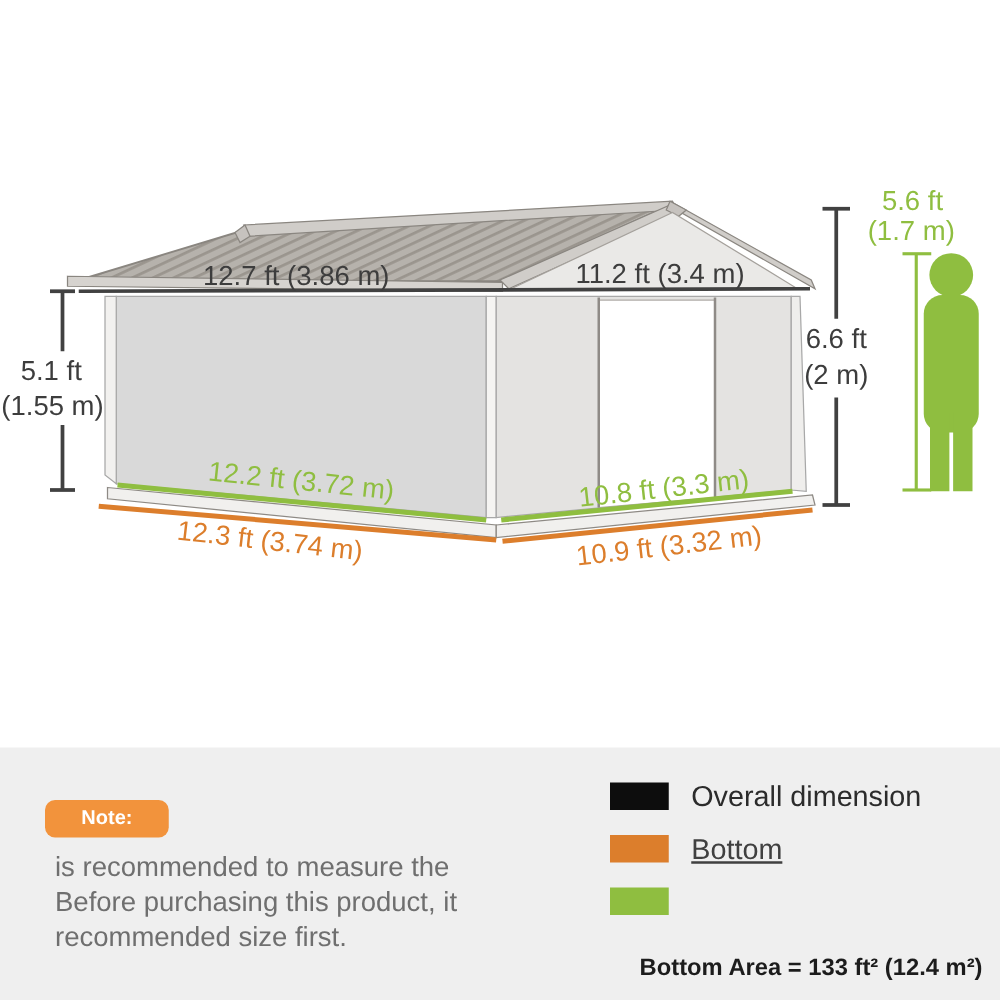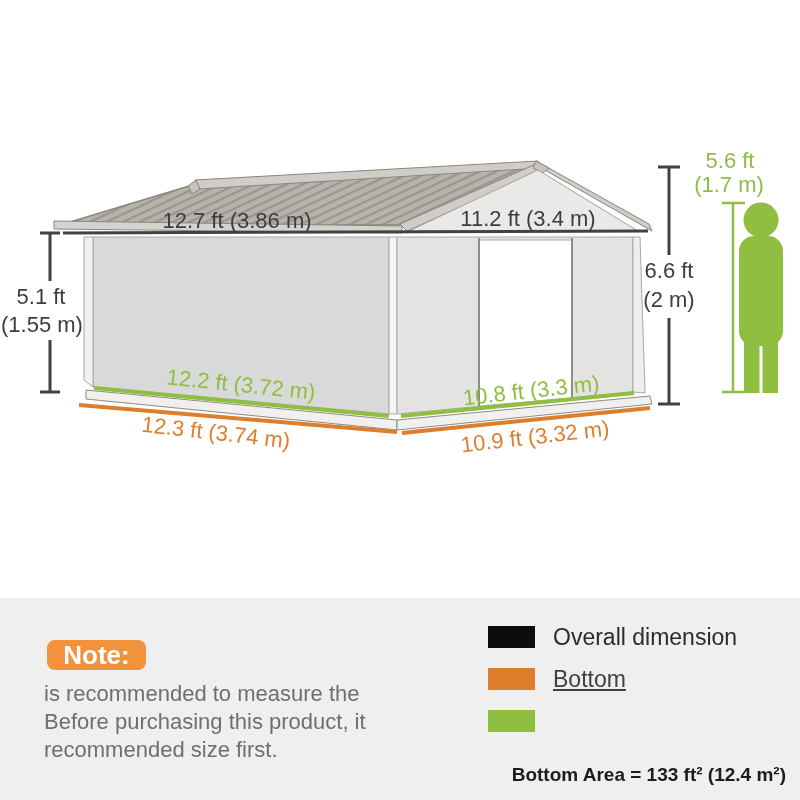--- a/index.html
+++ b/index.html
@@ -5,22 +5,22 @@
   html,body{margin:0;padding:0;background:#ffffff;}
   .stage{position:relative;width:800px;height:800px;background:#ffffff;overflow:hidden;
          font-family:"Liberation Sans",sans-serif;}
   .diagram-svg{position:absolute;left:0;top:0;}
   .diagram-svg text{font-family:"Liberation Sans",sans-serif;}
   .dim-label{font-size:22px;fill:#3d3d3d;}
   .dim-label-green{font-size:22px;fill:#8FBE40;}
   .dim-label-orange{font-size:22px;fill:#DC7E2C;}
 
   .panel{position:absolute;left:0;top:598px;width:800px;height:202px;background:#efefef;}
-  .note-badge{position:absolute;left:47px;top:42px;width:99px;height:30px;border-radius:8px;
-      color:#ffffff;font-weight:bold;font-size:26px;display:flex;align-items:center;justify-content:center;}
+  .note-badge{position:absolute;left:36px;top:42px;width:99px;height:30px;border-radius:8px;
+      color:#ffffff;font-weight:bold;font-size:16px;display:flex;align-items:center;justify-content:center;}
   .note-text{position:absolute;left:44px;top:82px;font-size:22px;line-height:28px;color:#6f6f6f;}
   .legend{position:absolute;left:488px;top:28px;}
   .legend-row{display:flex;align-items:center;height:22px;margin-bottom:20px;}
   .legend-swatch{width:47px;height:22px;margin-right:18px;flex:0 0 auto;}
   .legend-label{font-size:23px;white-space:nowrap;}
   .bottom-area{position:absolute;right:14px;top:166px;font-size:19px;font-weight:bold;color:#1c1c1c;white-space:nowrap;}
 </style>
 </head>
 <body>
 

